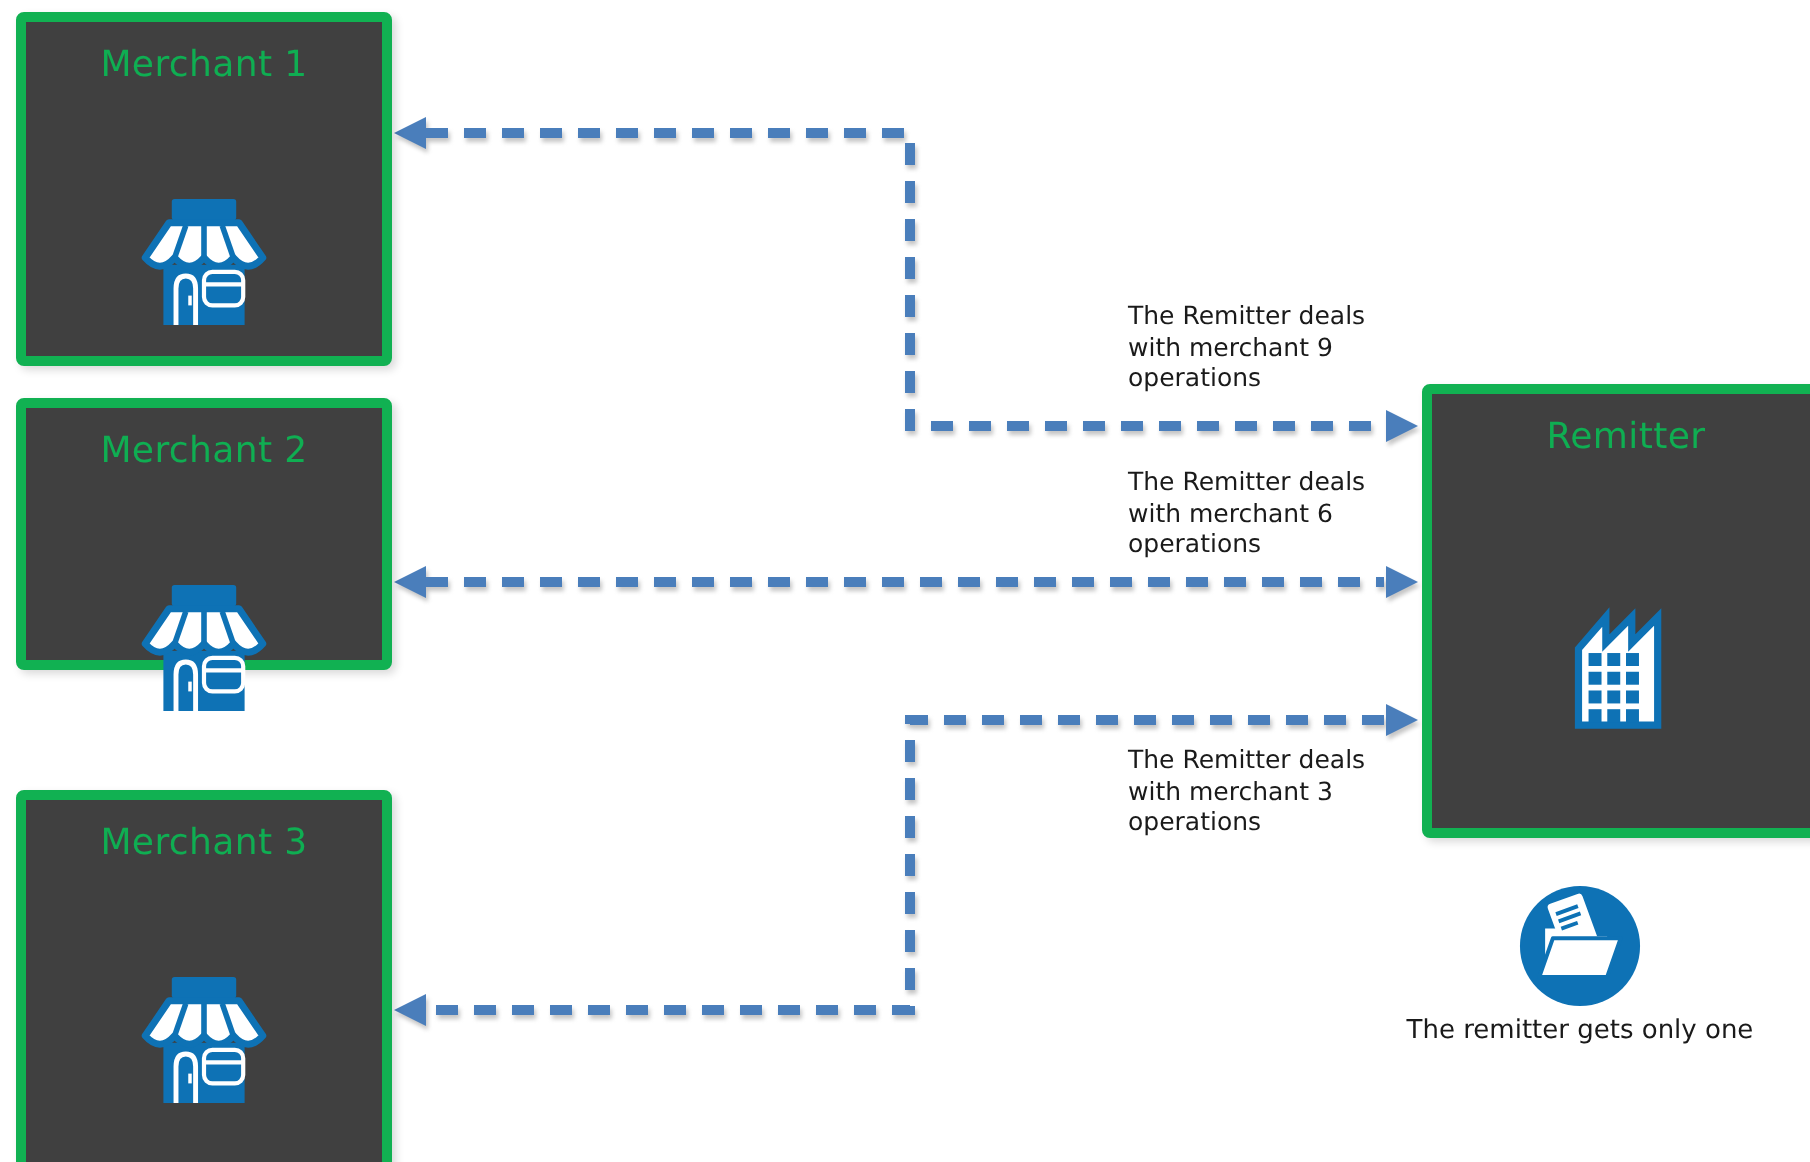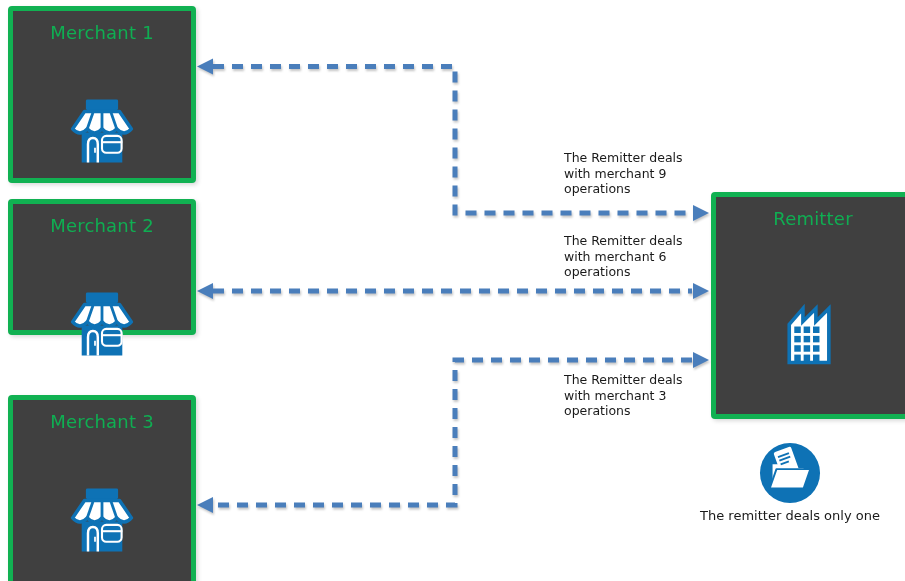--- a/index.html
+++ b/index.html
@@ -197,14 +197,14 @@
     <g transform="rotate(-20 28 21)">
       <rect x="19" y="7" width="19" height="26" rx="2" fill="#ffffff"></rect>
       <line x1="22" y1="13" x2="34" y2="13" stroke="#0E72B5" stroke-width="2"></line>
       <line x1="22" y1="17" x2="34" y2="17" stroke="#0E72B5" stroke-width="2"></line>
       <line x1="22" y1="21" x2="31" y2="21" stroke="#0E72B5" stroke-width="2"></line>
     </g>
     <path d="M 11 48 L 18 28 L 53 28 L 46 48 Z" fill="#ffffff" stroke="#0E72B5" stroke-width="2" stroke-linejoin="round"></path>
   </svg>
 </div>
 <div id="note-text">
-  <span>The remitter deals only one</span>
+  <span>The remitter gets only one</span>
 </div>
 
 </body></html>

